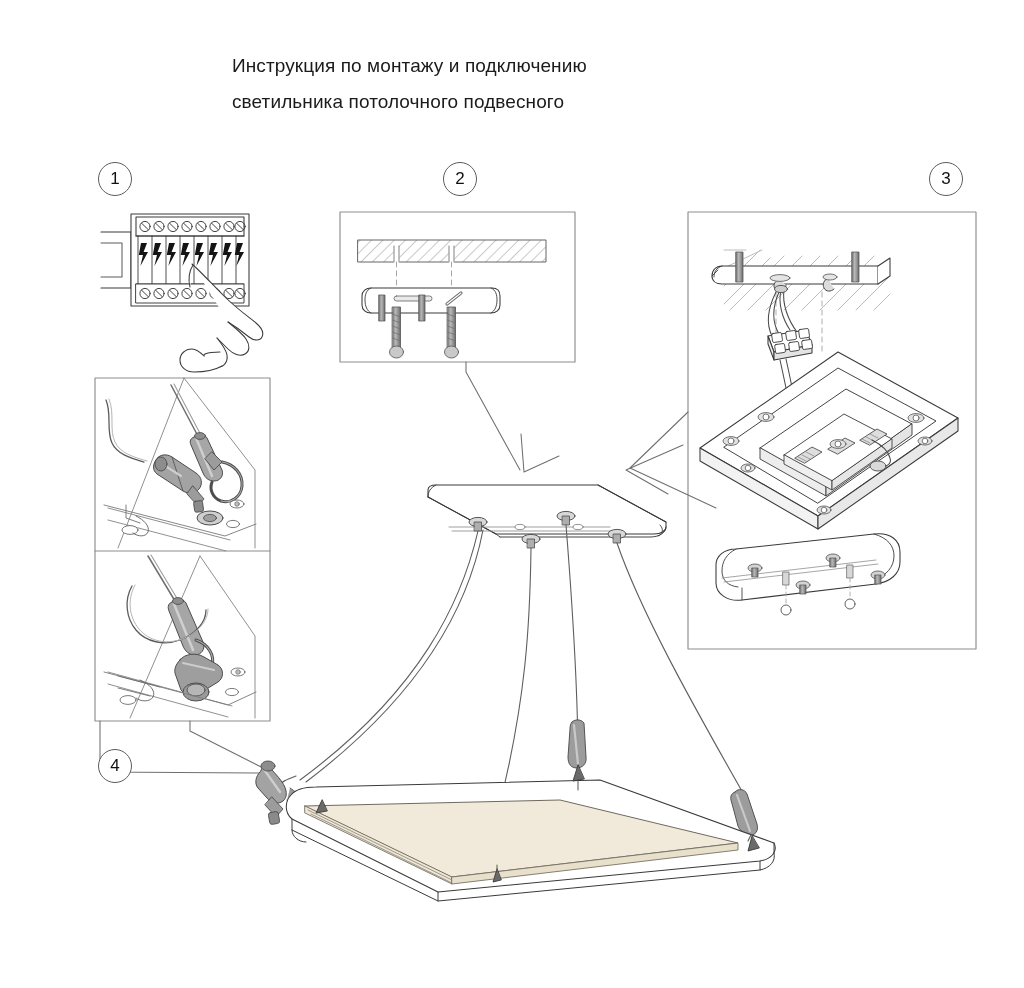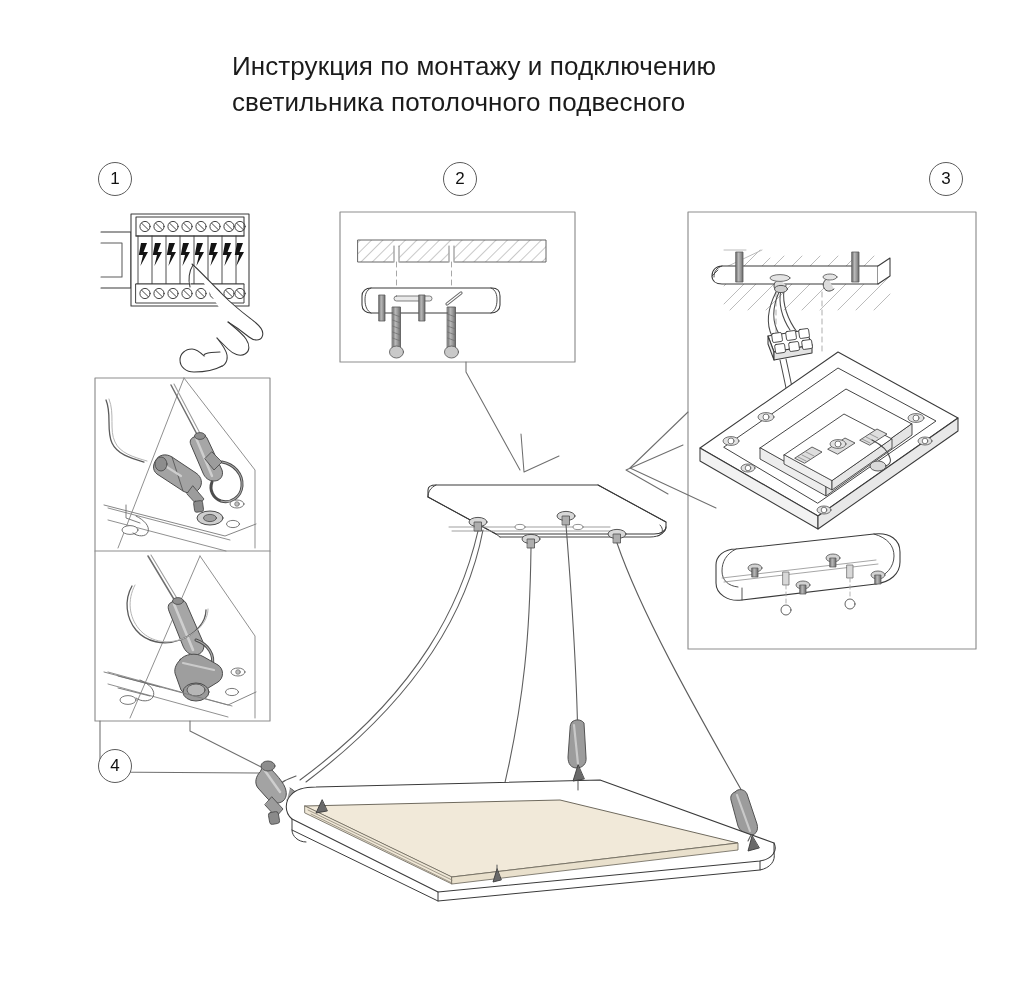--- a/index.html
+++ b/index.html
@@ -4,21 +4,21 @@
 <style>
   html,body{margin:0;padding:0;background:#fff;}
   body{
     width:1024px;height:988px;position:relative;overflow:hidden;
     font-family:"Liberation Sans","DejaVu Sans",sans-serif;
     color:#1a1a1a;
   }
   #sheet{position:absolute;inset:0;}
   .title{
     position:absolute;left:232px;top:48px;width:700px;
-    font-size:26px;line-height:36px;font-weight:400;color:#1b1b1b;
+    font-size:19px;line-height:36px;font-weight:400;color:#1b1b1b;
     letter-spacing:.1px;white-space:pre-line;
   }
   .badge{
     position:absolute;width:34px;height:34px;border-radius:50%;
     border:1.3px solid #5c5c5c;box-sizing:border-box;
     display:flex;align-items:center;justify-content:center;
     font-size:17px;color:#111;background:#fff;
   }
   #badge1{left:98px;top:162px;}
   #badge2{left:443px;top:162px;}

